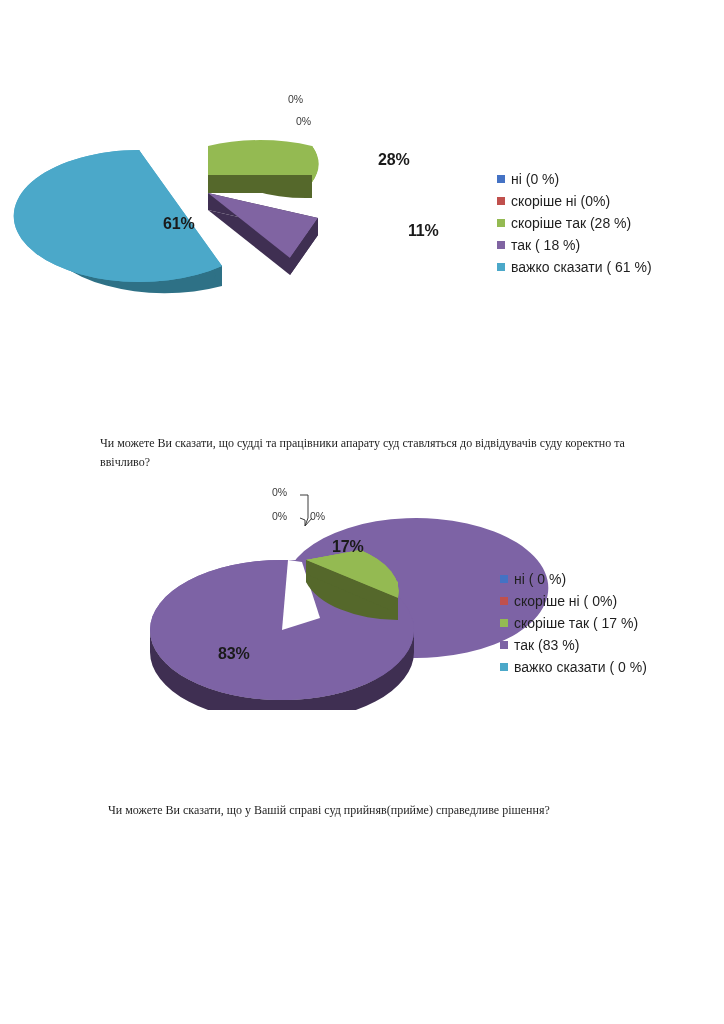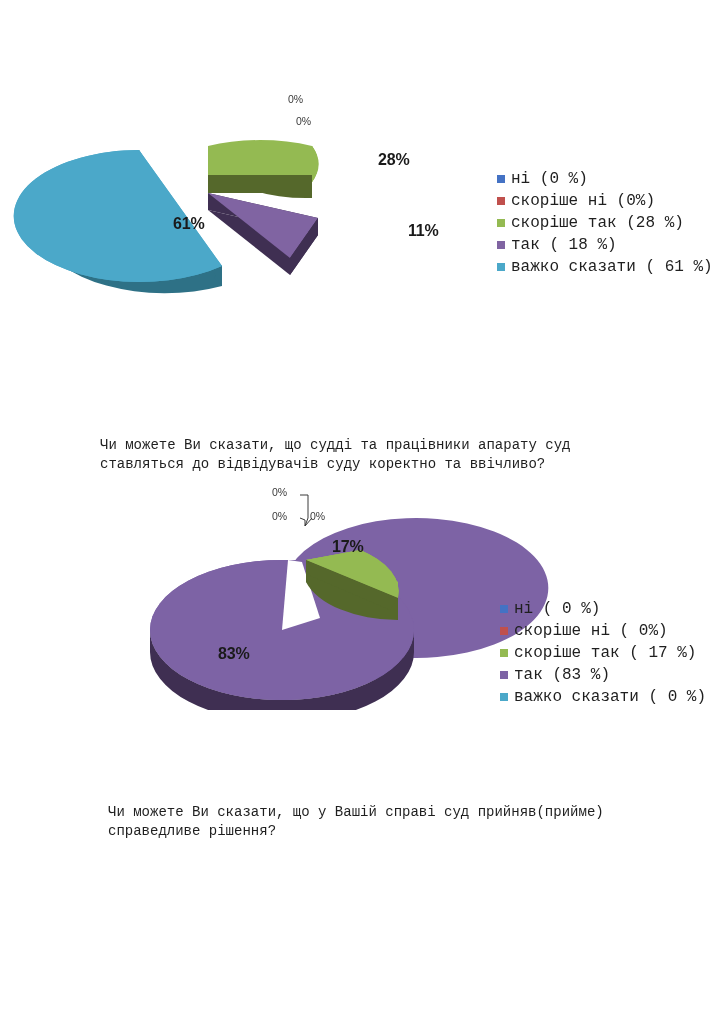--- a/index.html
+++ b/index.html
@@ -48,46 +48,46 @@
     color: #3a3a3a;
   }
 
   
   .legend {
     position: absolute;
     display: flex;
     flex-direction: column;
   }
   #legend1 { left: 497px; top: 168px; }
-  #legend2 { left: 500px; top: 568px; margin-top: 30px; }
+  #legend2 { left: 500px; top: 568px; }
 
   .legend-row {
     display: flex;
     align-items: center;
     height: 22px;
     line-height: 22px;
   }
   .legend-swatch {
     width: 8px;
     height: 8px;
     flex: 0 0 8px;
     margin-right: 6px;
   }
   .legend-text {
-    font-family: Liberation Mono, monospace;
-    font-size: 16px;
+    font-family: Liberation Sans, sans-serif;
+    font-size: 14px;
     color: #1f1f1f;
     white-space: nowrap;
   }
 
   
   .question {
     position: absolute;
-    font-family: Liberation Mono, monospace;
-    font-size: 14px;
+    font-family: Liberation Serif, serif;
+    font-size: 12px;
     line-height: 19px;
     color: #1f1f1f;
     width: 540px;
   }
   #question1 { left: 100px; top: 422px; }
   #question2 { left: 108px; top: 789px; }
 </style>
 </head>
 <body>
 
@@ -119,21 +119,21 @@
       <path d="M 208,140 L 318,165 L 290,205 L 208,140 Z" fill="#3F2F52"></path>
       <path d="M 208,123 L 318,148 L 290,188 Z" fill="#8064A2"></path>
       <path d="M 290,188 L 290,205 L 318,165 L 318,148 Z" fill="#3F2F52"></path>
 
     </svg>
 
     <span class="pct-label pct-zero" style="left:288px; top:23px;">0%</span>
     <span class="pct-label pct-zero" style="left:296px; top:45px;">0%</span>
     <span class="pct-label" style="left:378px; top:81px;">28%</span>
     <span class="pct-label" style="left:408px; top:152px;">11%</span>
-    <span class="pct-label" style="left:173px; top:145px;">61%</span>
+    <span class="pct-label" style="left:163px; top:145px;">61%</span>
   </div>
 
   <div class="legend" id="legend1">
     <div class="legend-row">
       <span class="legend-swatch" style="background:#4472C4;"></span>
       <span class="legend-text">ні (0 %)</span>
     </div>
     <div class="legend-row">
       <span class="legend-swatch" style="background:#C0504D;"></span>
       <span class="legend-text">скоріше ні (0%)</span>

